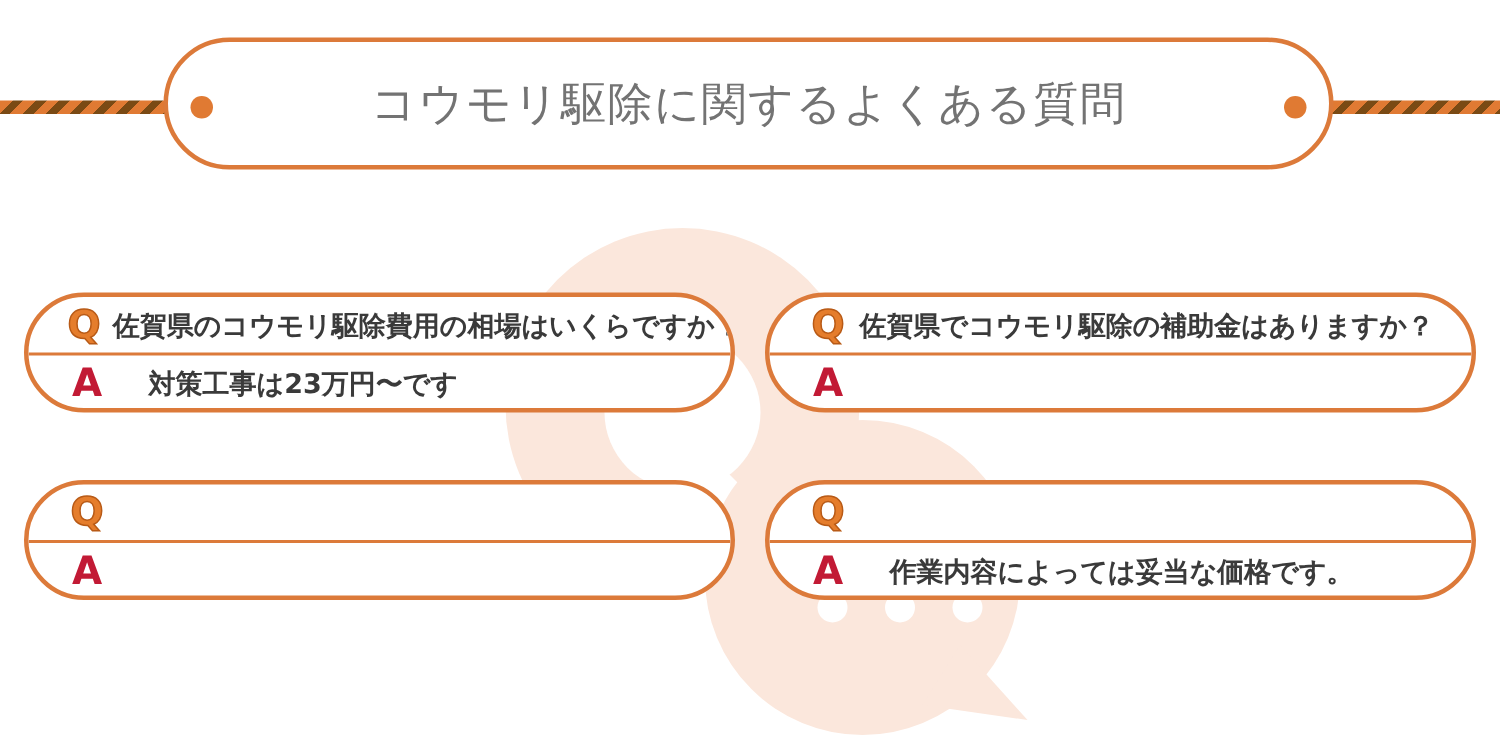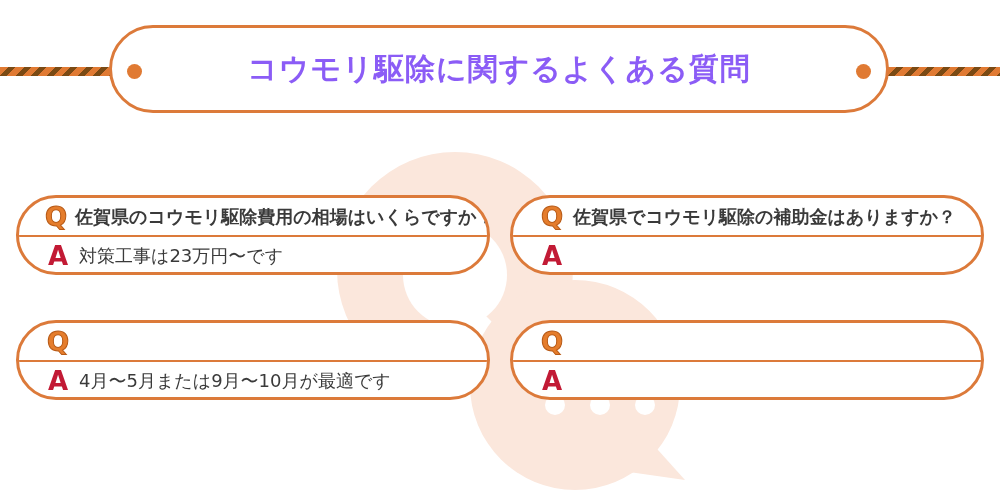--- a/index.html
+++ b/index.html
@@ -20,40 +20,40 @@
       box-sizing:border-box; border:3px solid #dc7a3a; border-radius:44px;
       background:#fff; display:flex; align-items:center; justify-content:center;
     }
     .title-pill .dot {
       position:absolute; top:36px; width:15px; height:15px; border-radius:50%;
       background:#e07a33;
     }
     .title-pill .dot.l { left:15px; }
     .title-pill .dot.r { right:15px; }
     .title-text {
-      font-size:30px; font-weight:bold; letter-spacing:1px; color:#8b5cf6;
+      font-size:30px; font-weight:normal; letter-spacing:1px; color:#737373;
     }
     .watermark { position:absolute; left:0; top:0; width:1000px; height:500px; }
     .card {
       position:absolute; width:474px; height:80px; box-sizing:border-box;
       border:3px solid #dc7a3a; border-radius:40px; background:#fff;
       overflow:hidden;
     }
     .card .row {
       height:37px; display:flex; align-items:center; padding-left:26px;
     }
     .card .row.q { border-bottom:2px solid #dc7a3a; }
     .glyph {
       width:26px; font-size:26px; font-weight:bold; line-height:1;
       margin-right:8px; text-align:center;
     }
     .glyph.q { color:#e57d2c; -webkit-text-stroke:1px #b85a16; }
     .glyph.a { color:#c21a35; }
     .ctext { font-size:18px; font-weight:bold; color:#3a3a3a; white-space:nowrap; }
-    .ctext.ans { font-weight:normal; }
+    .ctext.ans { font-weight:bold;margin-left:20px; }
   </style>
 </head>
 <body>
 
 <svg class="watermark" viewBox="0 0 1000 500" xmlns="http://www.w3.org/2000/svg">
 
   <circle cx="455" cy="270" r="118" fill="#fbe7dc"></circle>
   <circle cx="455" cy="275" r="52" fill="#ffffff"></circle>
   <path d="M470 300 L520 350 L500 360 L455 310 Z" fill="#ffffff"></path>
   <path d="M360 330 L330 400 L400 370 Z" fill="#fbe7dc"></path>
@@ -94,24 +94,24 @@
     <span class="glyph a">A</span>
   </div>
 </div>
 
 <div class="card" style="left:16px; top:320px;">
   <div class="row q">
     <span class="glyph q">Q</span>
   </div>
   <div class="row a">
     <span class="glyph a">A</span>
-    <span class="ctext ans">4月〜5月または9月〜10月が最適です</span>
   </div>
 </div>
 
 <div class="card" style="left:510px; top:320px;">
   <div class="row q">
     <span class="glyph q">Q</span>
   </div>
   <div class="row a">
     <span class="glyph a">A</span>
+    <span class="ctext ans">作業内容によっては妥当な価格です。</span>
   </div>
 </div>
 
 </body></html>

